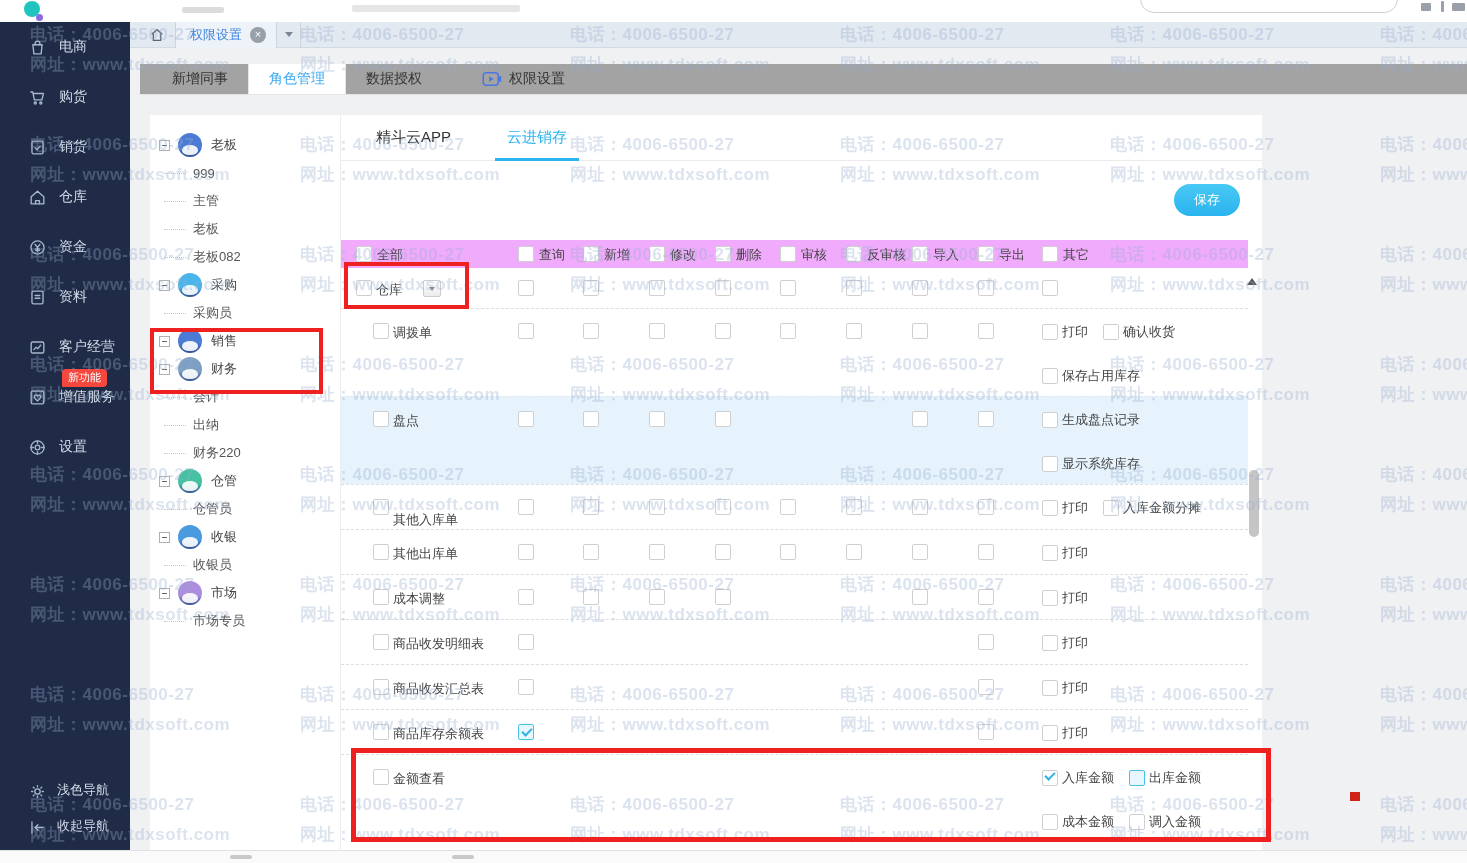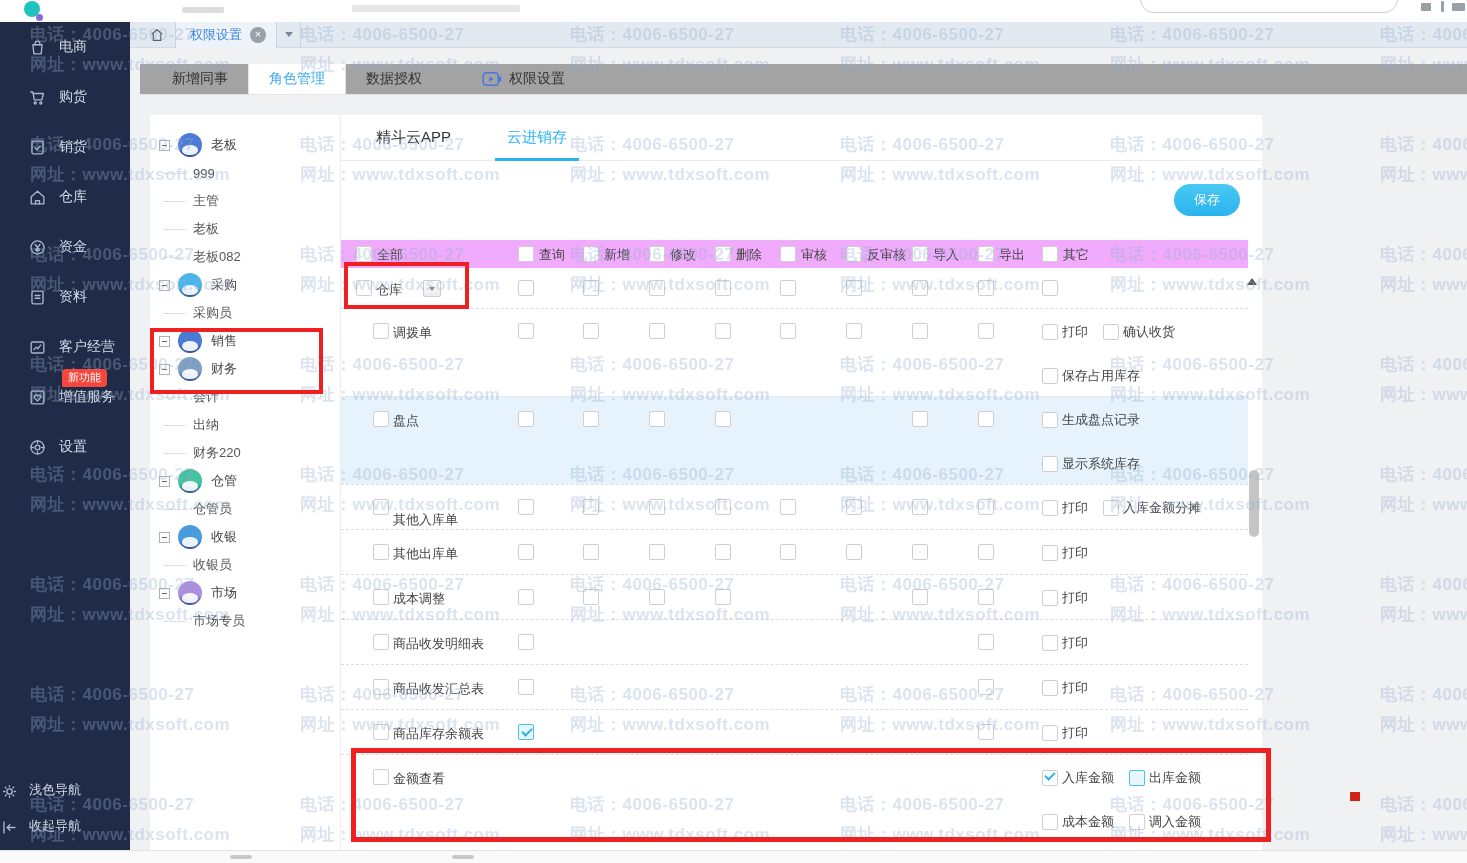--- a/index.html
+++ b/index.html
@@ -24,21 +24,21 @@
   .caret-cell { width:24px; height:26px; display:flex; align-items:center; justify-content:center; border-right:1px solid #ccd3dd; }
   .caret-down { width:0; height:0; border:4px solid transparent; border-top:5px solid #7a8694; margin-top:4px; }
 
   
   .sidebar { position:absolute; left:0; top:22px; width:130px; height:828px; background:#1f2b47; z-index:6; }
   .snav-item { position:relative; height:50px; display:flex; align-items:center; padding-left:28px; cursor:pointer; }
   .sicon { width:19px; height:19px; color:#aab8cd; flex:none; }
   .sicon svg { width:19px; height:19px; display:block; }
   .slabel { color:#d3dbe8; font-size:14px; margin-left:12px; white-space:nowrap; }
   .sbadge { position:absolute; left:62px; top:-3px; background:#f5473d; color:#fff; font-size:11px; padding:1px 6px 2px; border-radius:4px 4px 4px 1px; white-space:nowrap; }
-  .sfoot { position:absolute; left:0; width:130px; height:30px; display:flex; align-items:center; }
+  .sfoot { position:absolute; left:0; width:130px; height:30px; display:flex; align-items:center; padding-left:28px; }
   .sfoot .slabel { font-size:13px; }
 
   
   .subtabbar { position:absolute; left:140px; top:64px; width:1327px; height:31px; background:#a3a3a3; border-bottom:1px solid #e4e4e4; z-index:4; display:flex; align-items:stretch; }
   .subtab { padding:0 20px; font-size:14px; color:#333; display:flex; align-items:center; cursor:pointer; }
   .subtab.active { color:#38a8f0; border-left:1px solid #e4e4e4; border-right:1px solid #e4e4e4; background:#fff; }
   .video-link { display:flex; align-items:center; gap:7px; margin-left:40px; font-size:14px; color:#333; cursor:pointer; }
   .video-link svg { width:20px; height:16px; display:block; }
 
   

